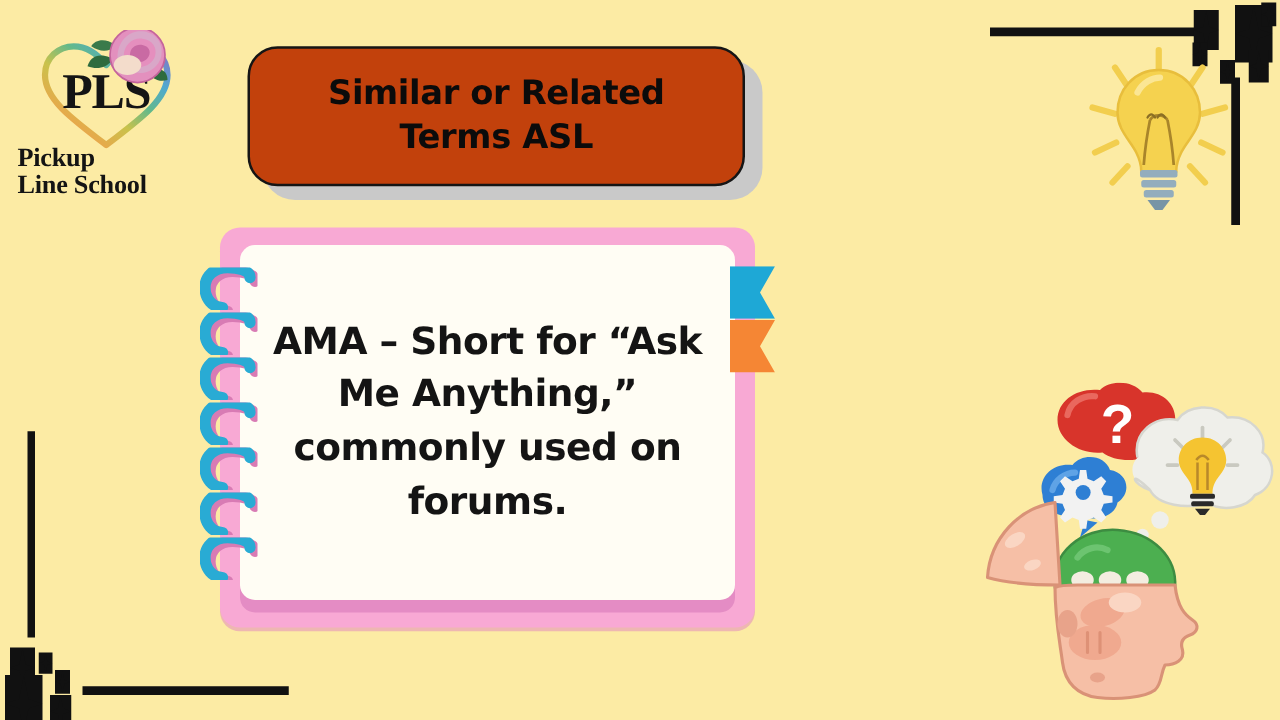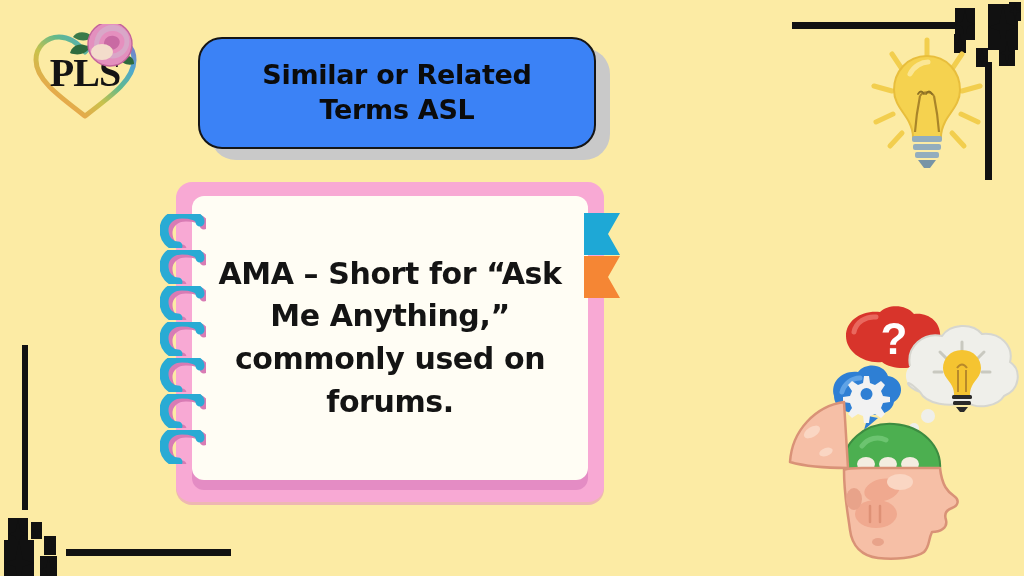--- a/index.html
+++ b/index.html
@@ -40,21 +40,21 @@
 
   
   #title-shadow {
     position:absolute; left:210px; top:48px;
     width:400px; height:112px;
     background:#c9c9c9; border-radius:26px;
   }
   #title-card {
     position:absolute; left:198px; top:37px;
     width:398px; height:112px;
-    background:#3b82f6;
+    background:#c2410c;
     border:2.5px solid #151515;
     border-radius:24px;
     display:flex; align-items:center; justify-content:center;
   }
   #title-text {
     font-family:"DejaVu Sans", sans-serif;
     font-weight:bold;
     font-size:27px; line-height:1.28;
     color:#0b0b0b; text-align:center;
     letter-spacing:-0.3px;
@@ -202,20 +202,24 @@
         <g transform="translate(84,20)">
           <circle cx="0" cy="0" r="22" fill="#E390BE"></circle>
           <circle cx="0" cy="0" r="22" fill="none" stroke="#C4649B" stroke-width="1.4"></circle>
           <path d="M-16 2 C-16 -12 -6 -20 4 -19 C15 -18 21 -9 19 1 C17 10 8 16 -1 14 C-9 12 -16 8 -16 2 Z" fill="#D9A7C8"></path>
           <path d="M-11 1 C-11 -8 -4 -14 4 -13 C12 -12 16 -6 14 1 C12 7 5 11 -2 9 C-8 8 -11 5 -11 1 Z" fill="#E58FBE"></path>
           <path d="M-6 0 C-6 -6 -1 -9 4 -8 C9 -7 11 -3 9 1 C7 5 2 7 -2 5 C-5 4 -6 2 -6 0 Z" fill="#C96AA3"></path>
           <ellipse cx="-8" cy="8" rx="11" ry="8" fill="#F3DCCB"></ellipse>
         </g>
       </svg>
     </div>
+    <div id="logo-words">
+      <span>Pickup</span>
+      <span>Line School</span>
+    </div>
   </div>
 
   <div id="title-shadow"></div>
   <div id="title-card">
     <div id="title-text">Similar or Related
 Terms ASL</div>
   </div>
 
   <div id="notepad">
     <div id="notepad-inner-shadow"></div>

